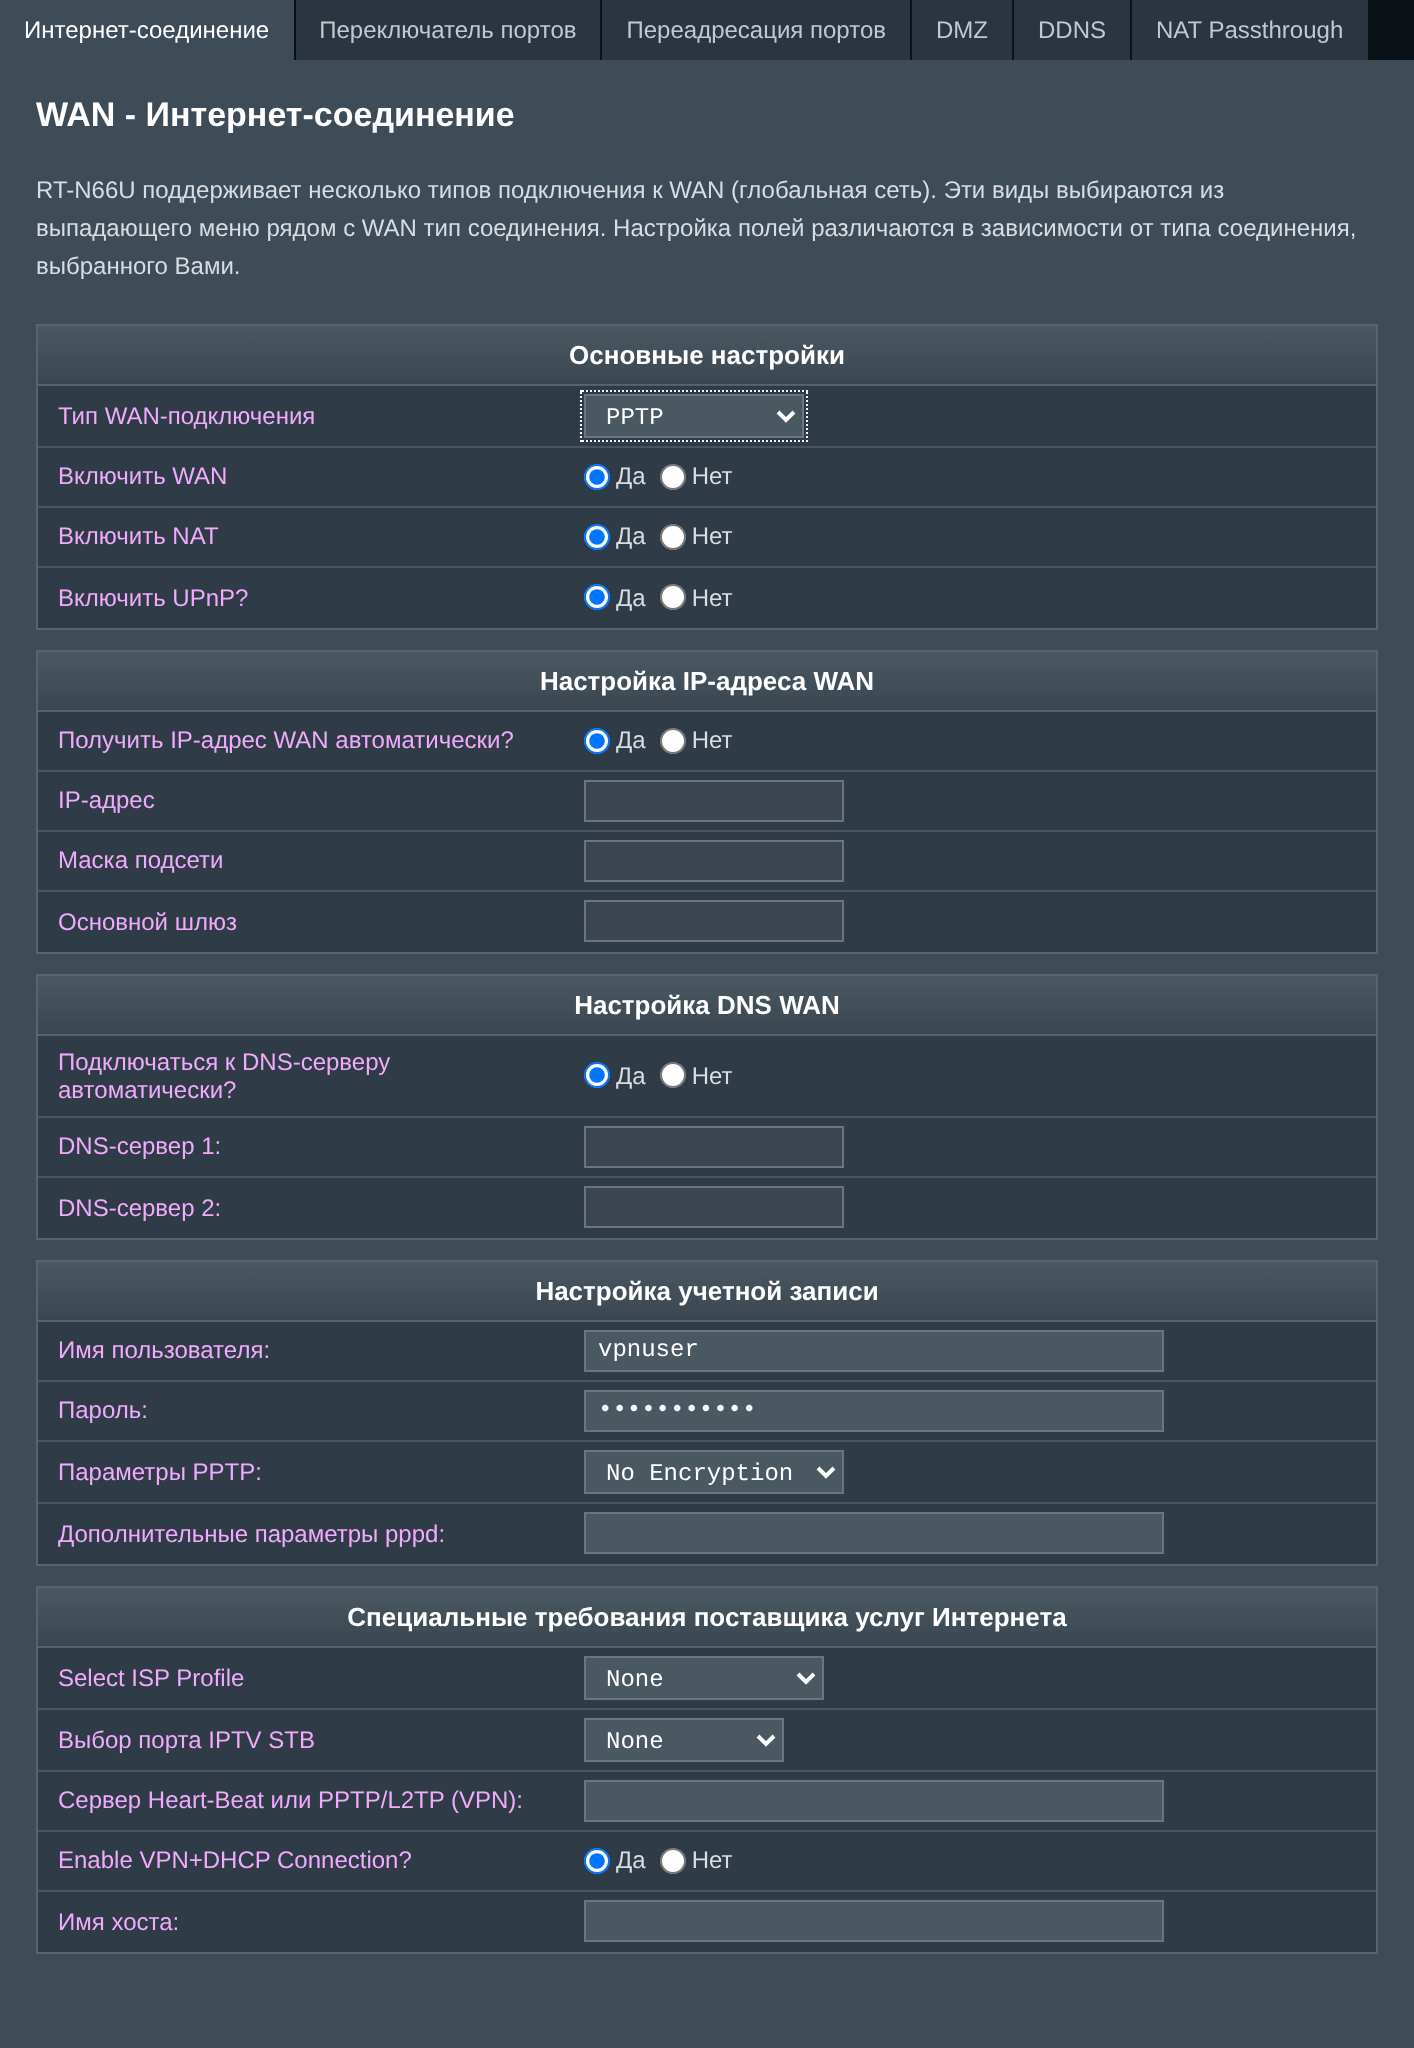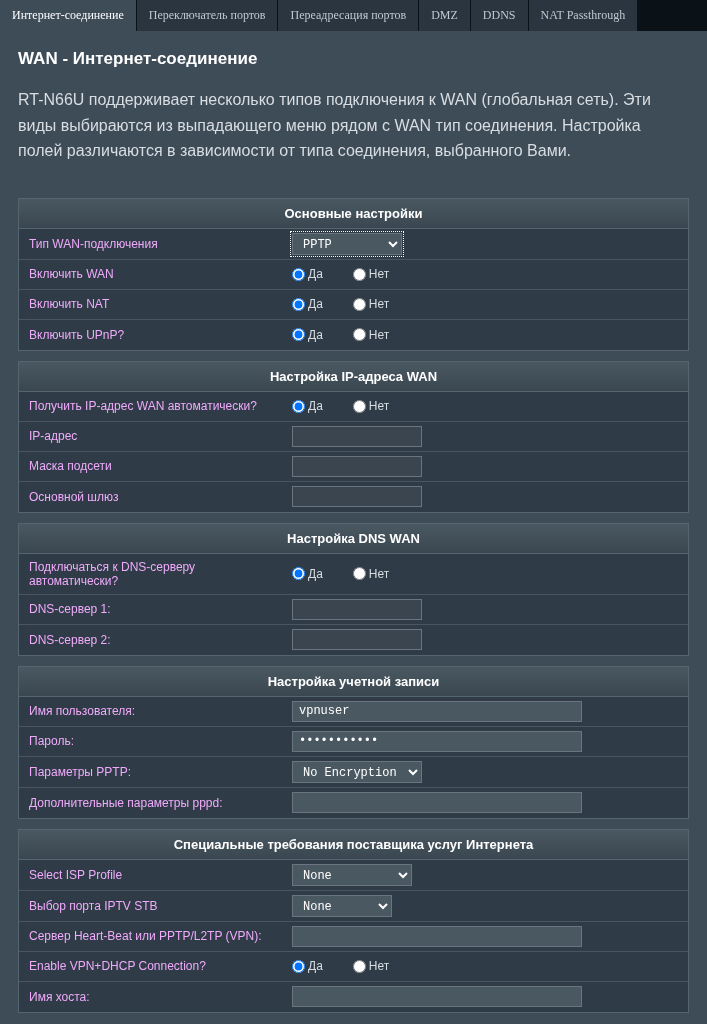--- a/index.html
+++ b/index.html
@@ -16,41 +16,40 @@
   background: #0a1218;
   padding: 0;
 }
 .tab {
   padding: 8px 12px;
   color: #c0c8d0;
   cursor: pointer;
   background: #2a3540;
   margin-right: 1px;
   font-size: 12px;
-  font-family: Liberation Serif, serif;
 }
 .tab.active {
   background: #3e4c58;
   color: #fff;
 }
 .content {
   background: #3e4c58;
   padding: 18px;
 }
 .page-title {
   font-size: 17px;
   font-weight: bold;
   color: #fff;
   margin-bottom: 18px;
 }
 .description {
-  font-size: 16px;
+  font-size: 12px;
   color: #d8dde2;
   line-height: 1.6;
-  margin-bottom: 34px;
+  margin-bottom: 18px;
 }
 .section {
   border: 1px solid #556570;
   margin-bottom: 10px;
   background: #2f3b46;
 }
 .section-header {
   background: linear-gradient(#4a5862, #3a4750);
   padding: 7px 10px;
   font-weight: bold;
@@ -102,21 +101,21 @@
   height: 21px;
   width: 130px;
 }
 input.wide { width: 290px; }
 input[type="text"]:disabled {
   background: #3a4550;
   color: #888;
 }
 .radio-group {
   display: flex;
-  gap: 30px;
+  gap: 7px;
   align-items: center;
 }
 .radio-group label {
   display: flex;
   align-items: center;
   gap: 3px;
   color: #d8dde2;
   font-size: 12px;
   cursor: pointer;
 }

